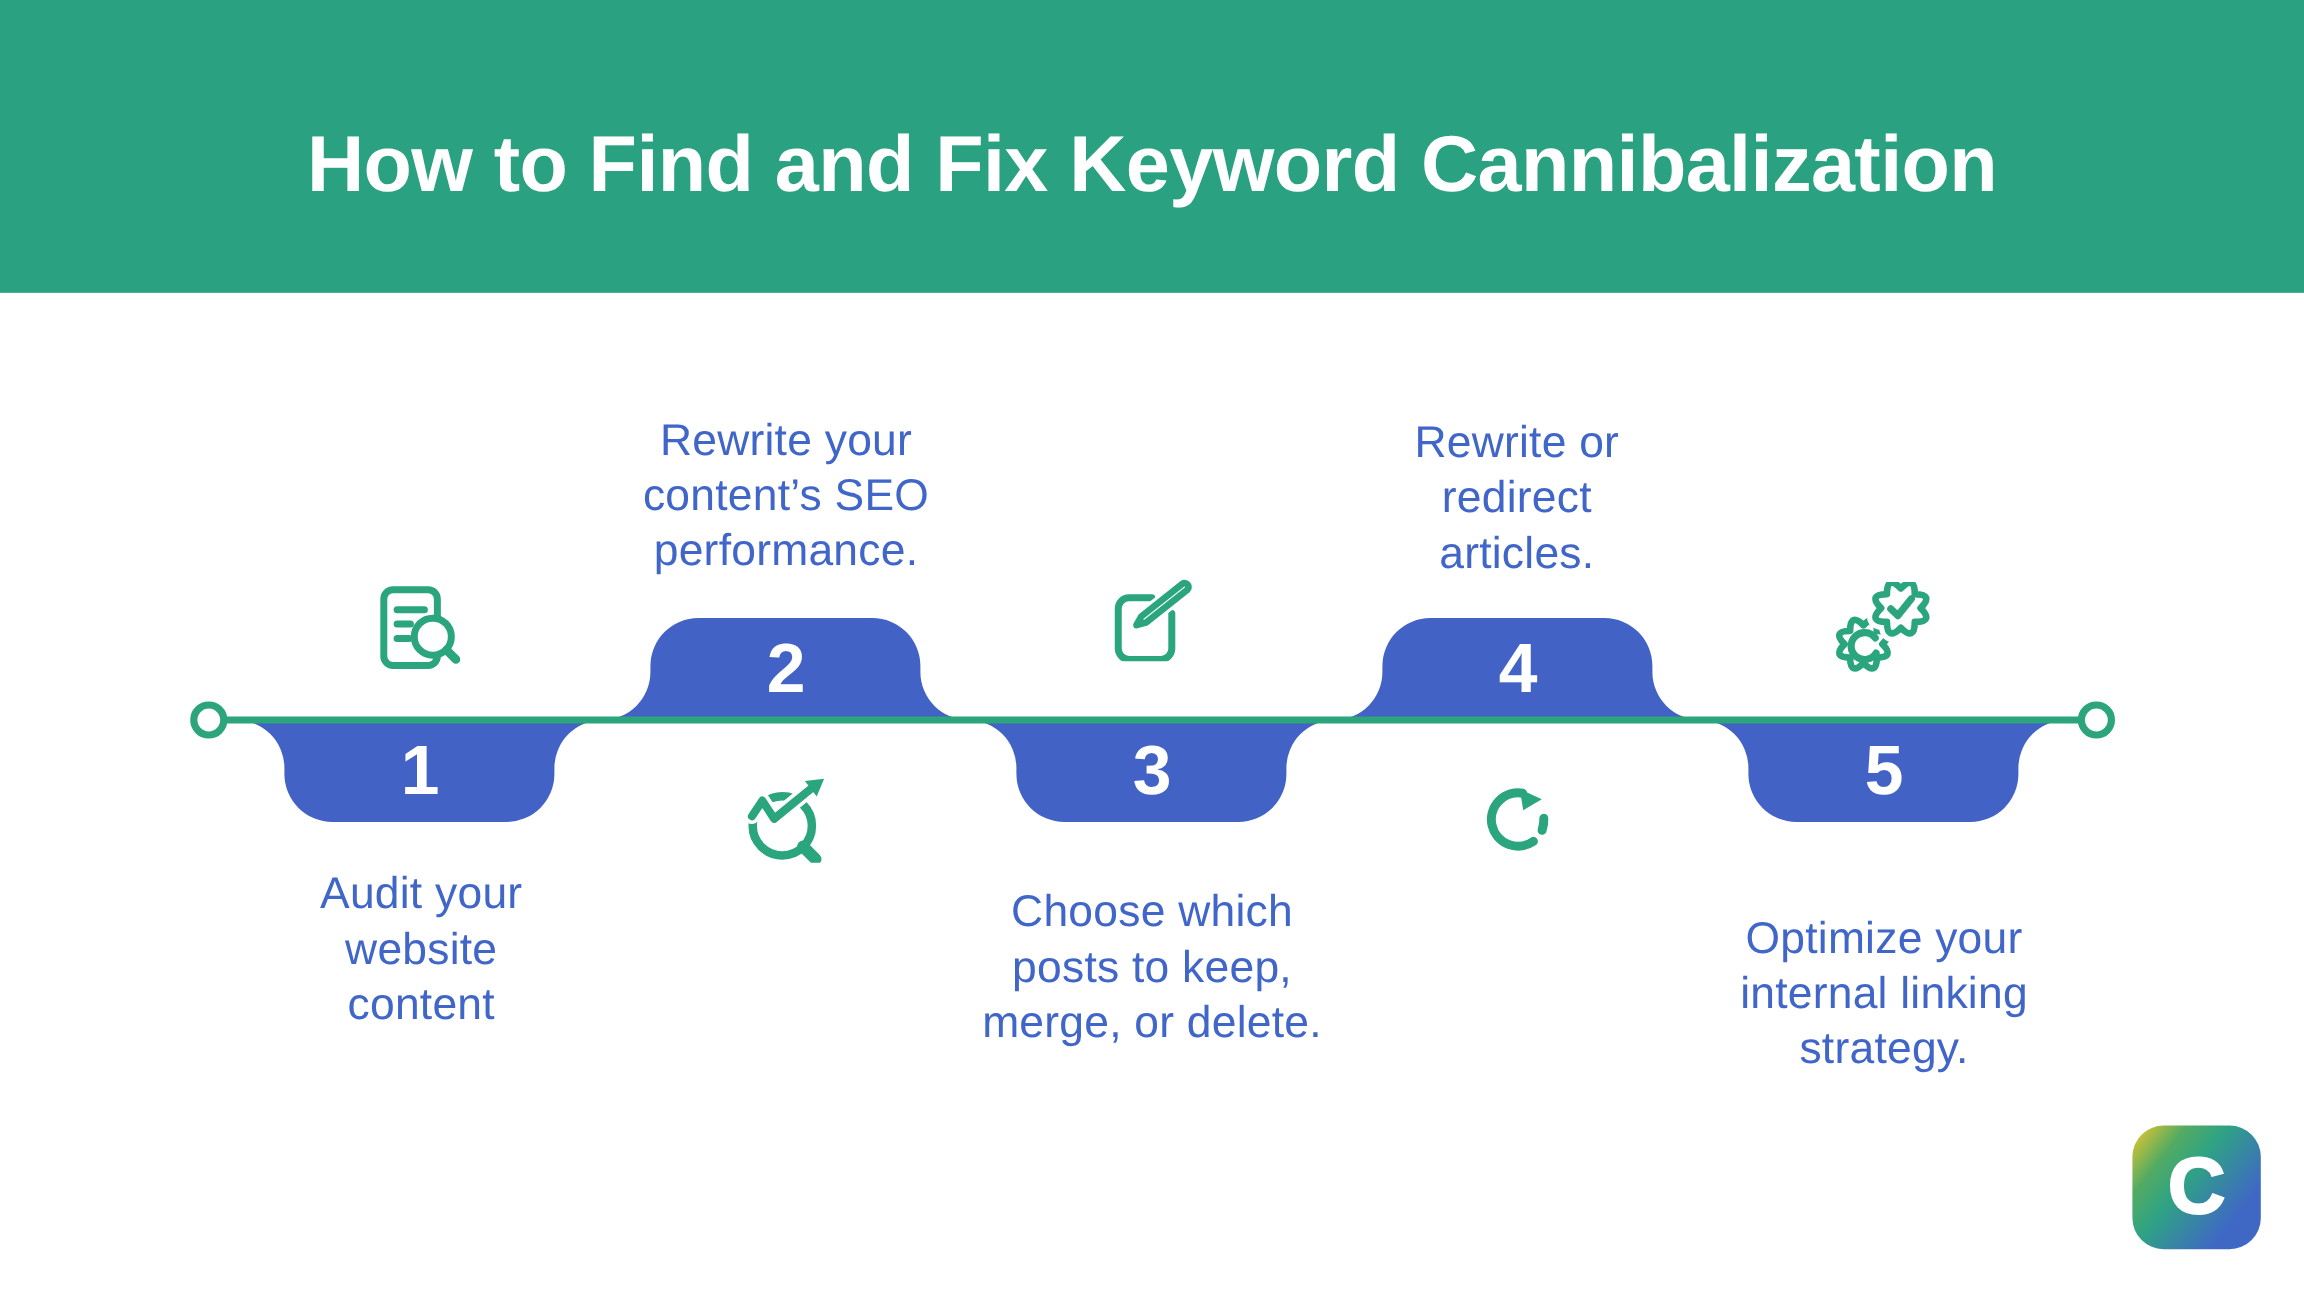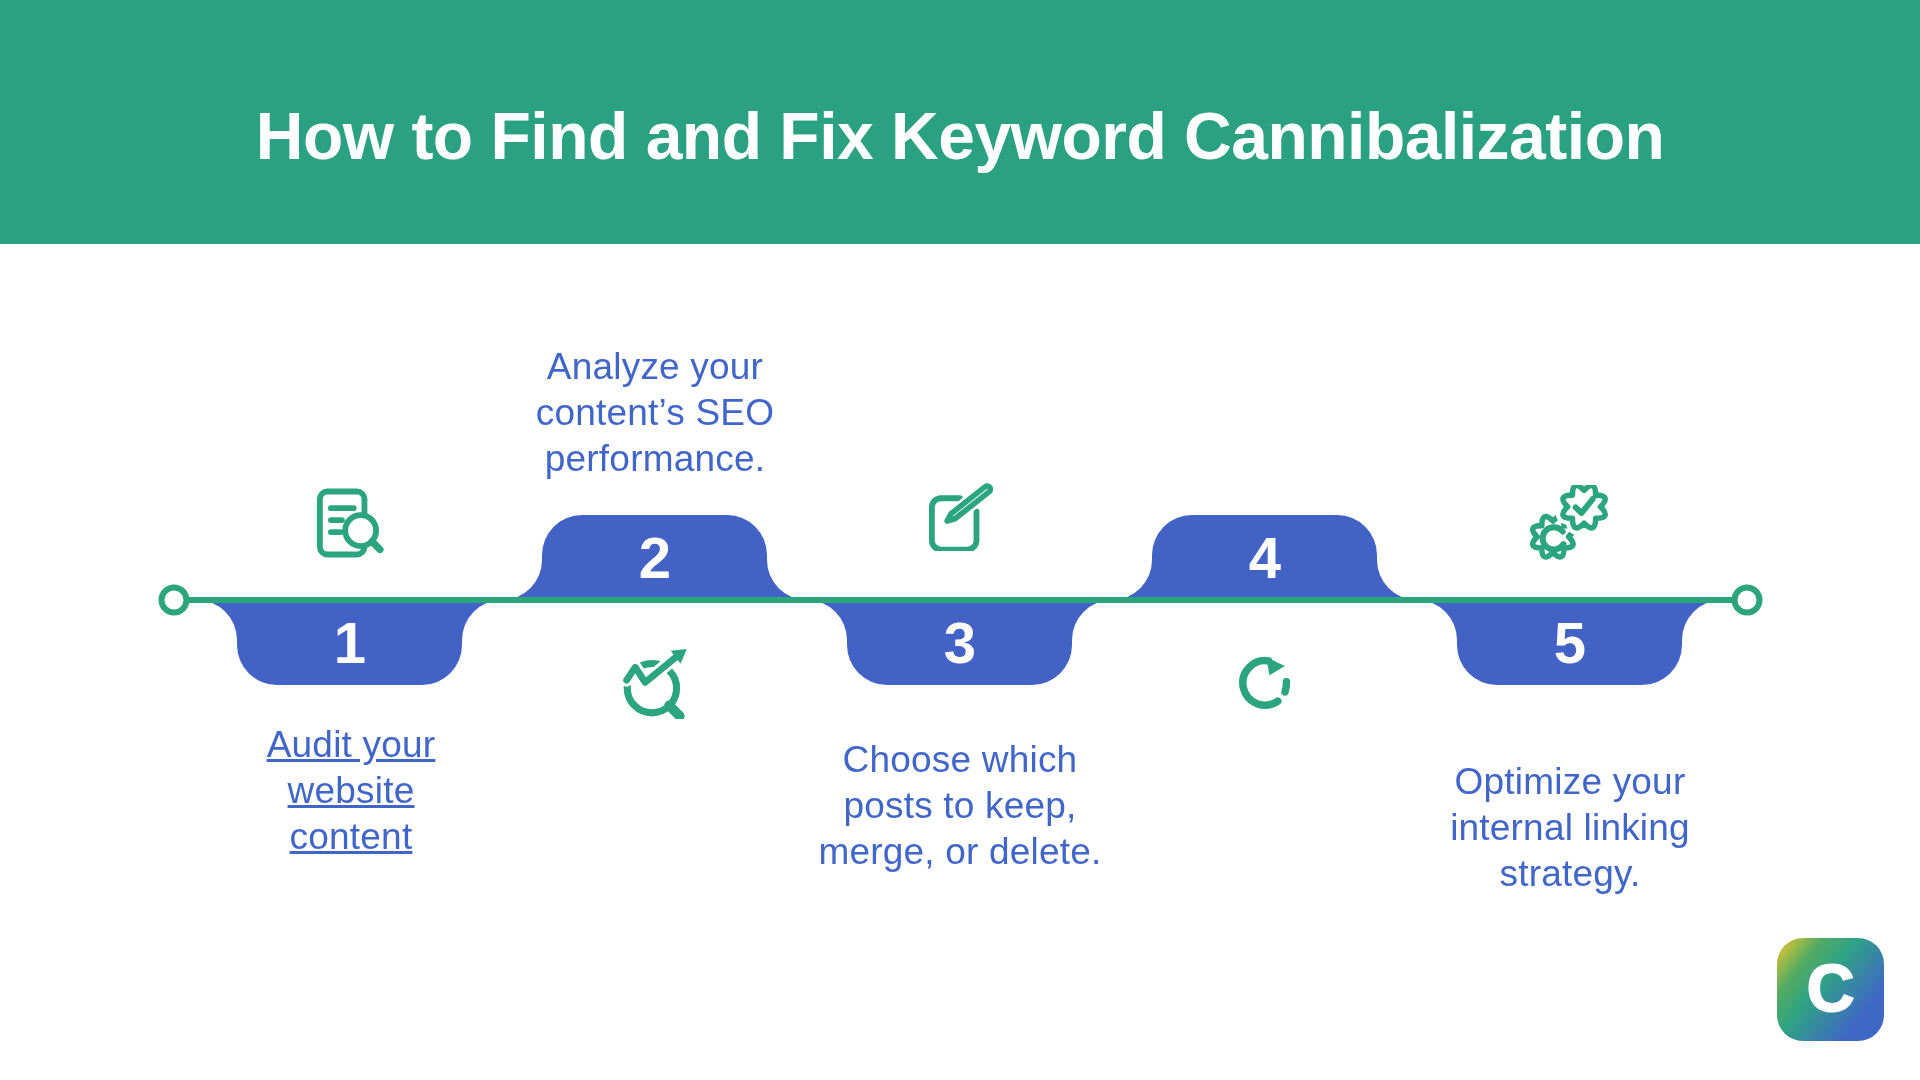--- a/index.html
+++ b/index.html
@@ -79,29 +79,32 @@
     <circle class="endpoint" cx="174" cy="600" r="12.5"></circle>
     <circle class="endpoint" cx="1747" cy="600" r="12.5"></circle>
   </svg>
 
   <div class="step-number" style="left:290px;top:607px;">1</div>
   <div class="step-number" style="left:595px;top:522px;">2</div>
   <div class="step-number" style="left:900px;top:607px;">3</div>
   <div class="step-number" style="left:1205px;top:522px;">4</div>
   <div class="step-number" style="left:1510px;top:607px;">5</div>
 
-  <div class="step-label" style="left:161px;top:722px;text-decoration:underline;">Audit your
+  <div class="step-label" style="left:161px;top:722px;">Audit your
 website
 content</div>
-  <div class="step-label" style="left:465px;top:344px;">Analyze your
+  <div class="step-label" style="left:465px;top:344px;">Rewrite your
 content’s SEO
 performance.</div>
   <div class="step-label" style="left:770px;top:722px;margin-top:15px;">Choose which
 posts to keep,
 merge, or delete.</div>
+  <div class="step-label" style="left:1074px;top:346px;">Rewrite or
+redirect
+articles.</div>
   <div class="step-label" style="left:1380px;top:722px;margin-top:37px;">Optimize your
 internal linking
 strategy.</div>
 
   <svg class="icon" style="left:314px;top:488px;width:70px;height:70px;" viewBox="0 0 24 24">
     <rect class="g" x="2" y="1.2" width="15.3" height="21.6" rx="2.6" stroke-width="2"></rect>
     <path class="g" stroke-width="2" d="M5.8 6.9 H13.6"></path>
     <path class="g" stroke-width="2" d="M5.8 11 H9.6"></path>
     <path class="g" stroke-width="2" d="M5.8 15.1 H9.2"></path>
     <circle class="gwhite" cx="16" cy="14.6" r="5.3" stroke-width="2"></circle>

